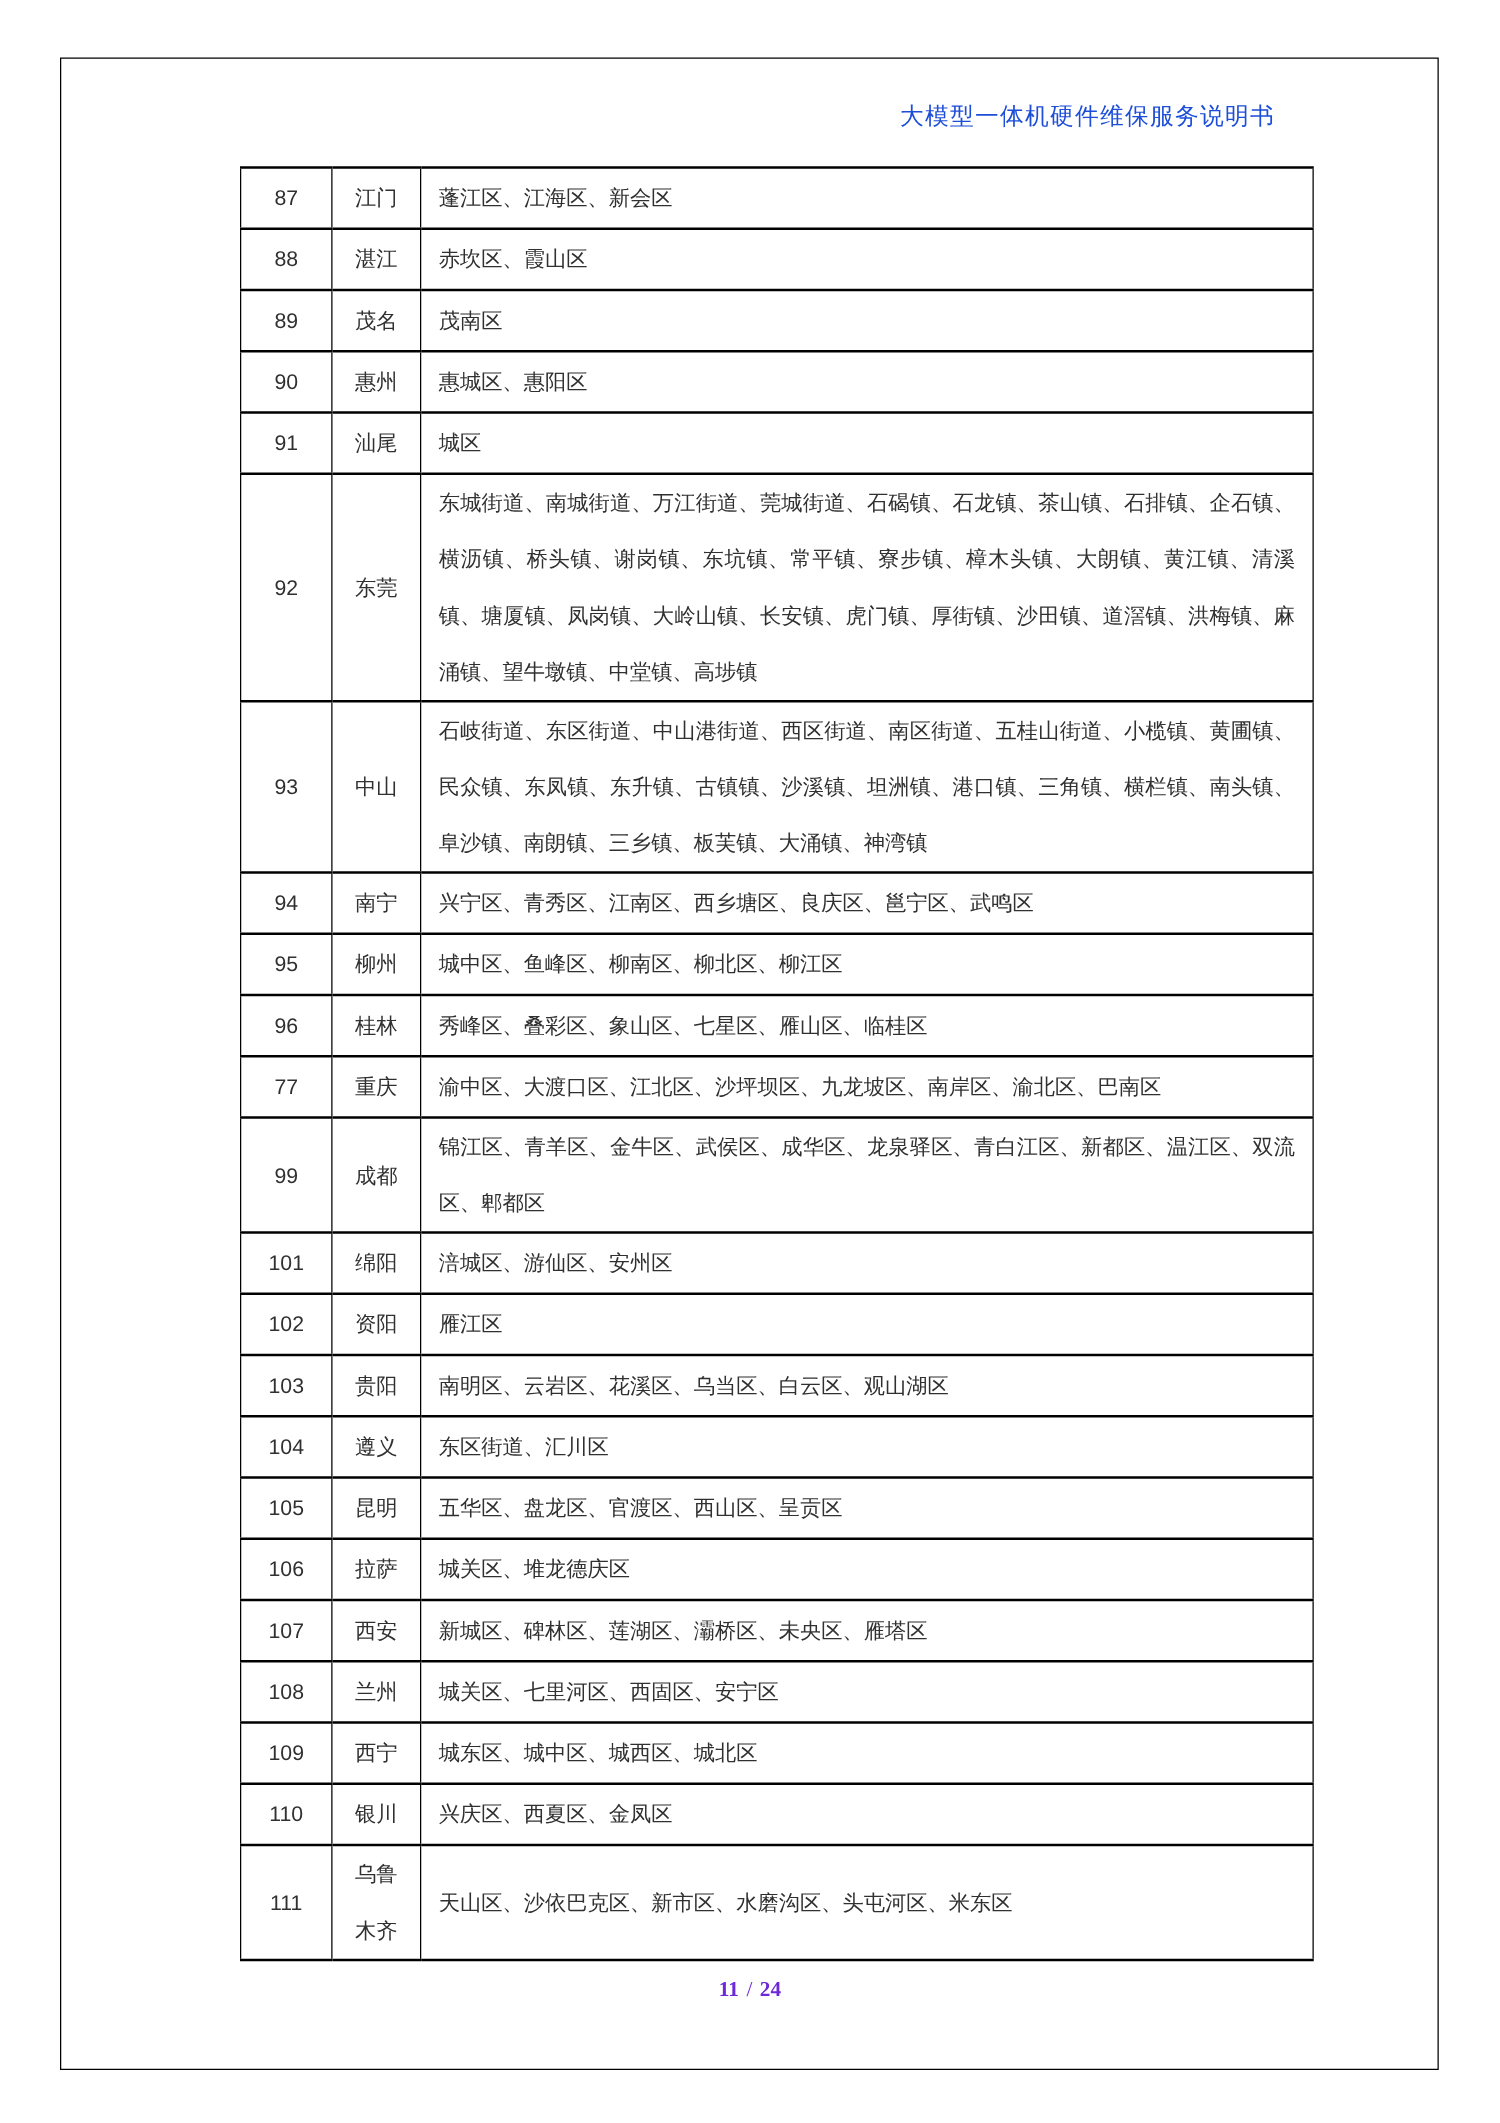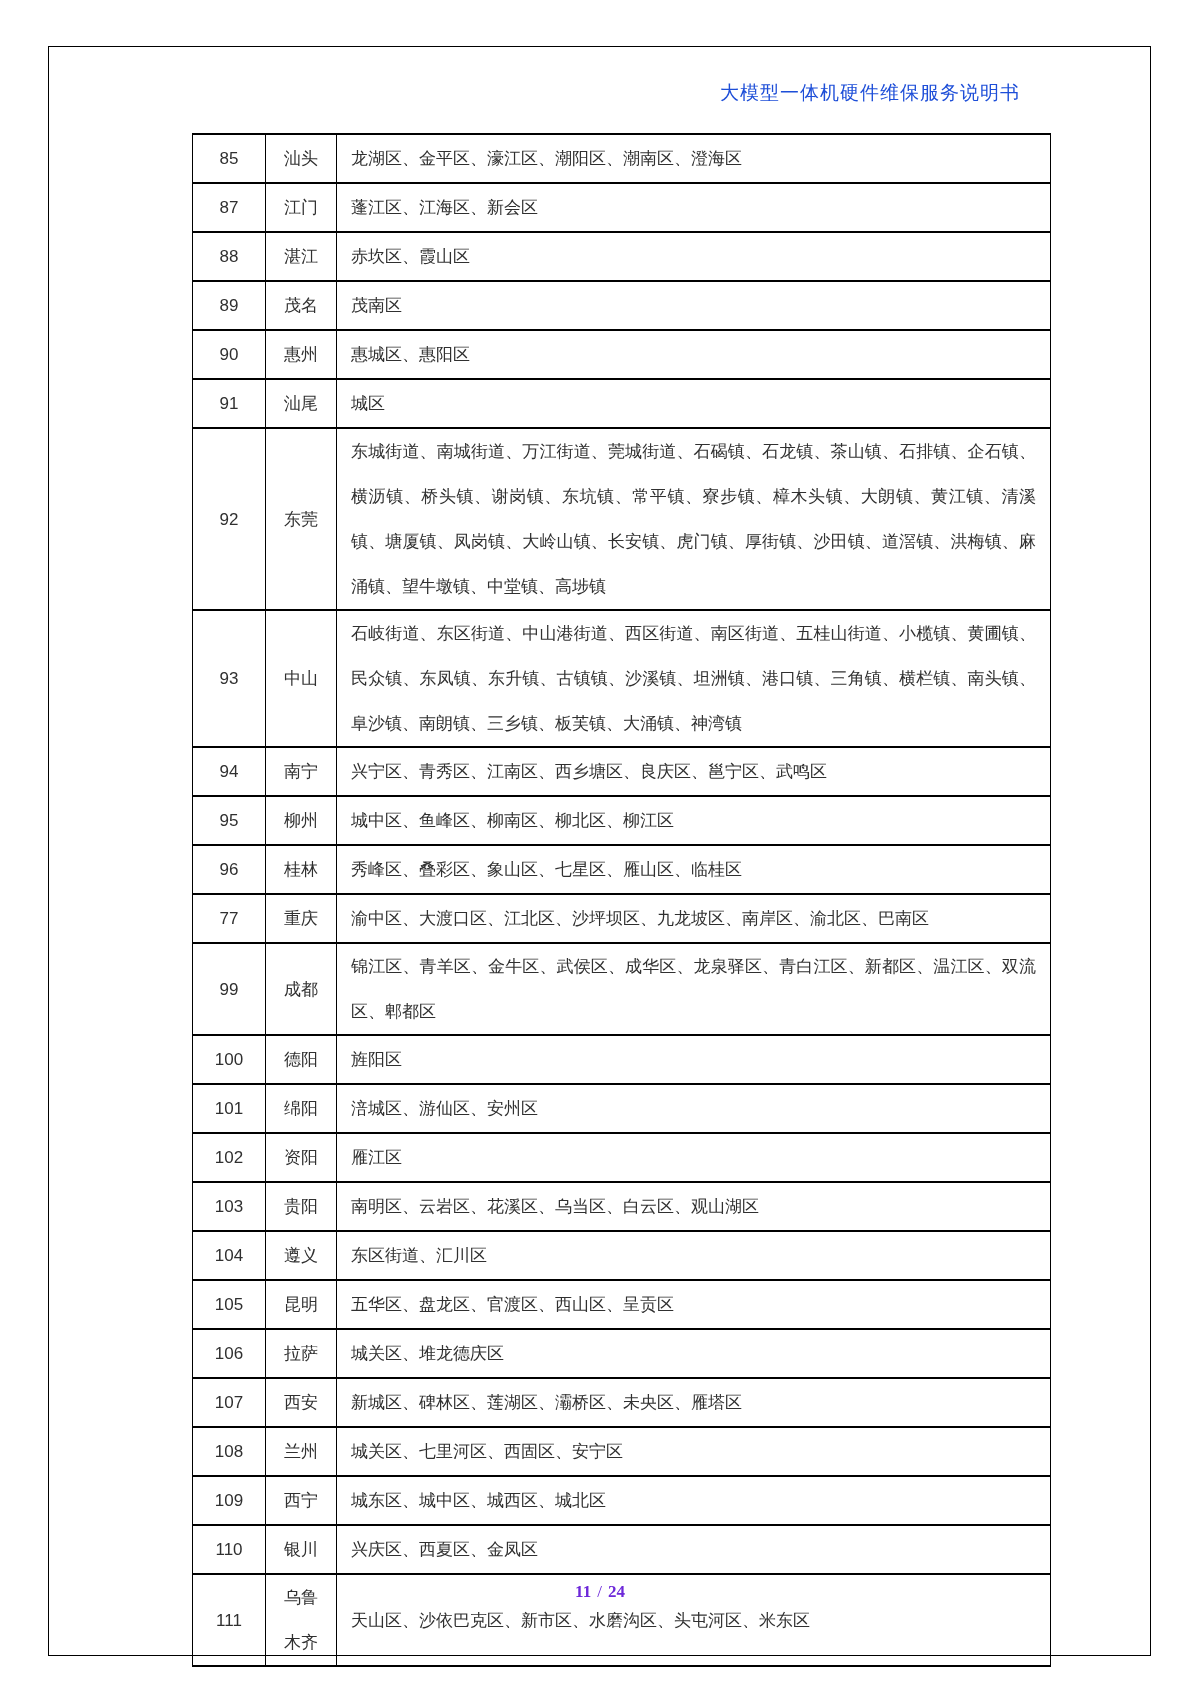--- a/index.html
+++ b/index.html
@@ -47,25 +47,20 @@
 </head>
 <body>
 
 <div class="page-border"></div>
 
 <div class="header-title">大模型一体机硬件维保服务说明书</div>
 
 <div class="content">
   <table class="service-table">
     <tbody>
-        <tr>
-          <td class="col-no">85</td>
-          <td class="col-city">汕头</td>
-          <td class="col-districts">龙湖区、金平区、濠江区、潮阳区、潮南区、澄海区</td>
-        </tr>
         <tr>
           <td class="col-no">87</td>
           <td class="col-city">江门</td>
           <td class="col-districts">蓬江区、江海区、新会区</td>
         </tr>
         <tr>
           <td class="col-no">88</td>
           <td class="col-city">湛江</td>
           <td class="col-districts">赤坎区、霞山区</td>
         </tr>
@@ -111,25 +106,20 @@
         </tr>
         <tr>
           <td class="col-no">77</td>
           <td class="col-city">重庆</td>
           <td class="col-districts">渝中区、大渡口区、江北区、沙坪坝区、九龙坡区、南岸区、渝北区、巴南区</td>
         </tr>
         <tr>
           <td class="col-no">99</td>
           <td class="col-city">成都</td>
           <td class="col-districts">锦江区、青羊区、金牛区、武侯区、成华区、龙泉驿区、青白江区、新都区、温江区、双流区、郫都区</td>
-        </tr>
-        <tr>
-          <td class="col-no">100</td>
-          <td class="col-city">德阳</td>
-          <td class="col-districts">旌阳区</td>
         </tr>
         <tr>
           <td class="col-no">101</td>
           <td class="col-city">绵阳</td>
           <td class="col-districts">涪城区、游仙区、安州区</td>
         </tr>
         <tr>
           <td class="col-no">102</td>
           <td class="col-city">资阳</td>
           <td class="col-districts">雁江区</td>

